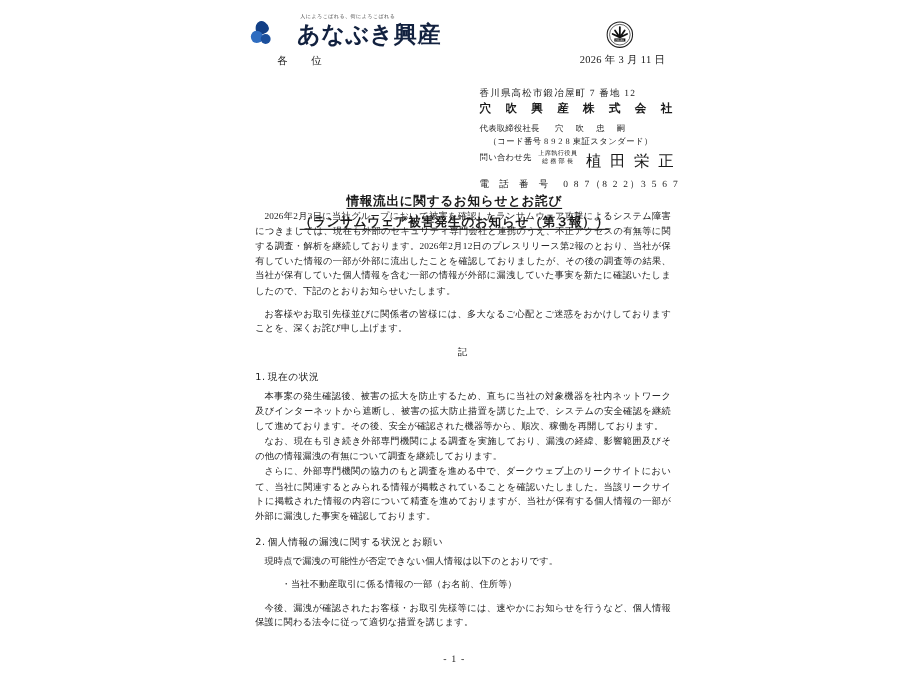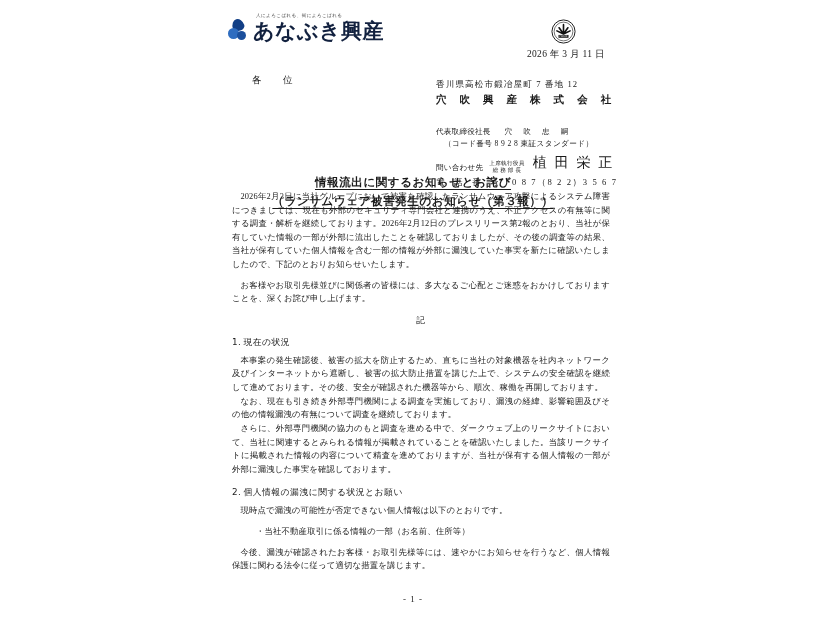--- a/index.html
+++ b/index.html
@@ -27,21 +27,21 @@
   .header {
     position: relative;
     height: 78px;
   }
   .logo-block {
     position: absolute;
     left: 228px;
     top: 14px;
     display: flex;
     align-items: flex-end;
-    gap: 3px;
+    gap: 20px;
   }
   .logo-mark {
     width: 22px;
     height: 22px;
     position: relative;
     margin-bottom: 1px;
   }
   .logo-mark .drop-a,
   .logo-mark .drop-b,
   .logo-mark .drop-c {
@@ -91,21 +91,21 @@
     left: 527px;
     top: 48px;
     font-size: 9.5px;
     letter-spacing: 0.3px;
     white-space: nowrap;
   }
 
   .addressee {
     position: absolute;
     left: 252px;
-    top: 74px;
+    top: 49px;
     font-size: 9.5px;
     letter-spacing: 6px;
   }
 
   
   .company-block {
     position: absolute;
     left: 436px;
     top: 78px;
     width: 180px;
@@ -121,35 +121,35 @@
   .company-name {
     font-weight: 700;
     letter-spacing: 5.2px;
     font-size: 10.5px;
     white-space: nowrap;
     margin-top: 1px;
   }
   .company-rep {
     font-size: 7.6px;
     white-space: nowrap;
-    margin-top: 17px;
+    margin-top: 2px;
     display: flex;
   }
   .company-rep .rep-title { letter-spacing: 0.2px; }
   .company-rep .rep-name  { letter-spacing: 4.6px; margin-left: 14px; }
   .company-code {
     font-size: 7.6px;
     letter-spacing: 0.4px;
     white-space: nowrap;
     margin-top: 1px;
     padding-left: 8px;
   }
   .company-contact {
     display: flex;
-    align-items: flex-end;
+    align-items: flex-start;
     margin-top: 2px;
     white-space: nowrap;
   }
   .company-contact .lbl { font-size: 7.6px; letter-spacing: 0.2px; }
   .company-contact .two-line {
     display: inline-flex;
     flex-direction: column;
     font-size: 5.6px;
     line-height: 1.25;
     margin-left: 6px;

